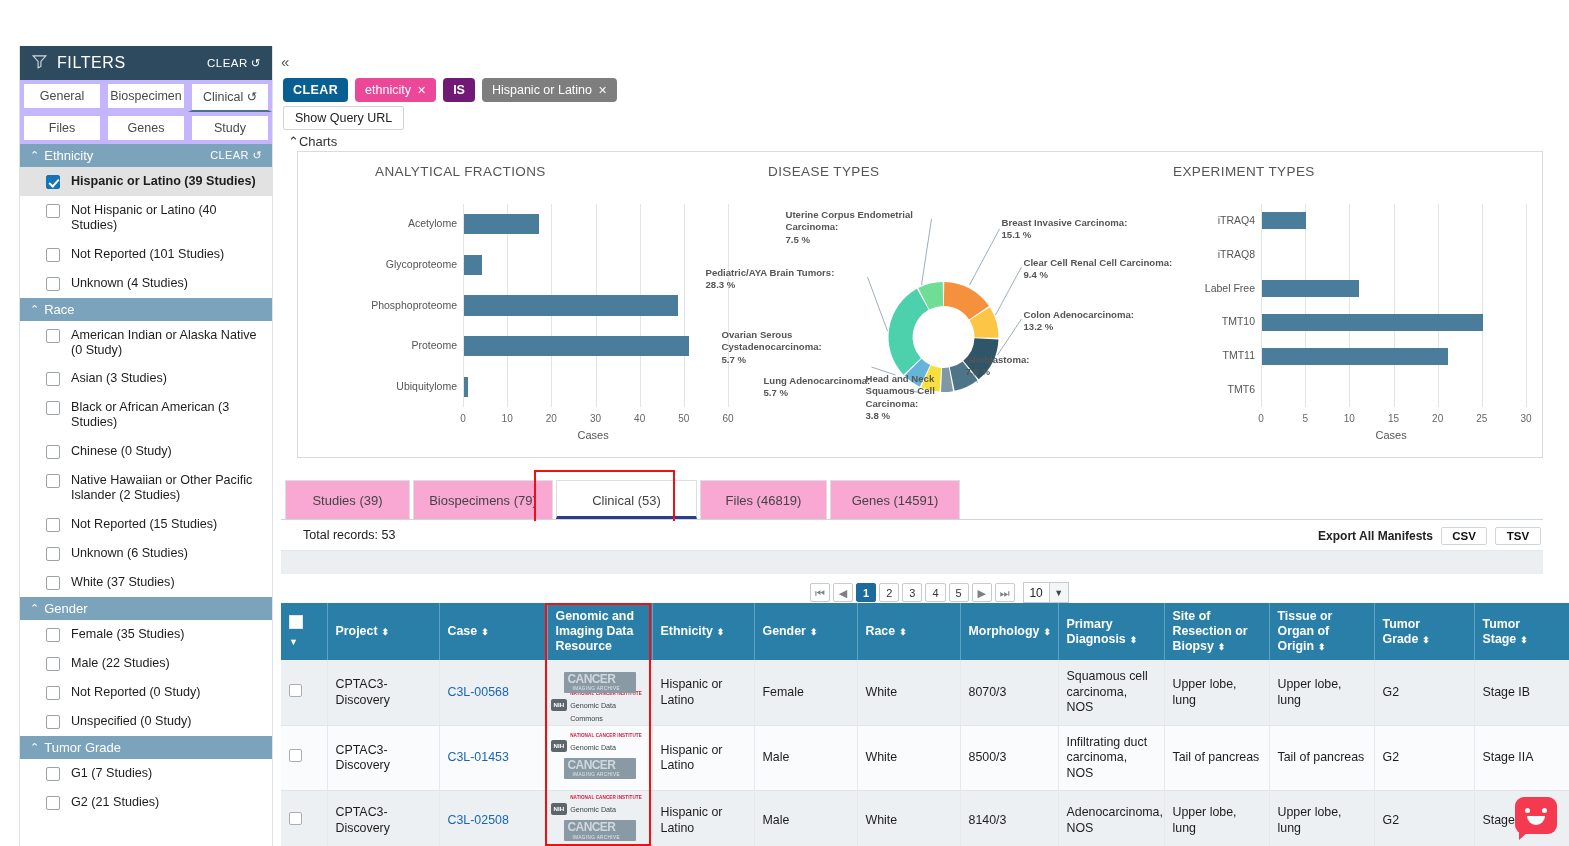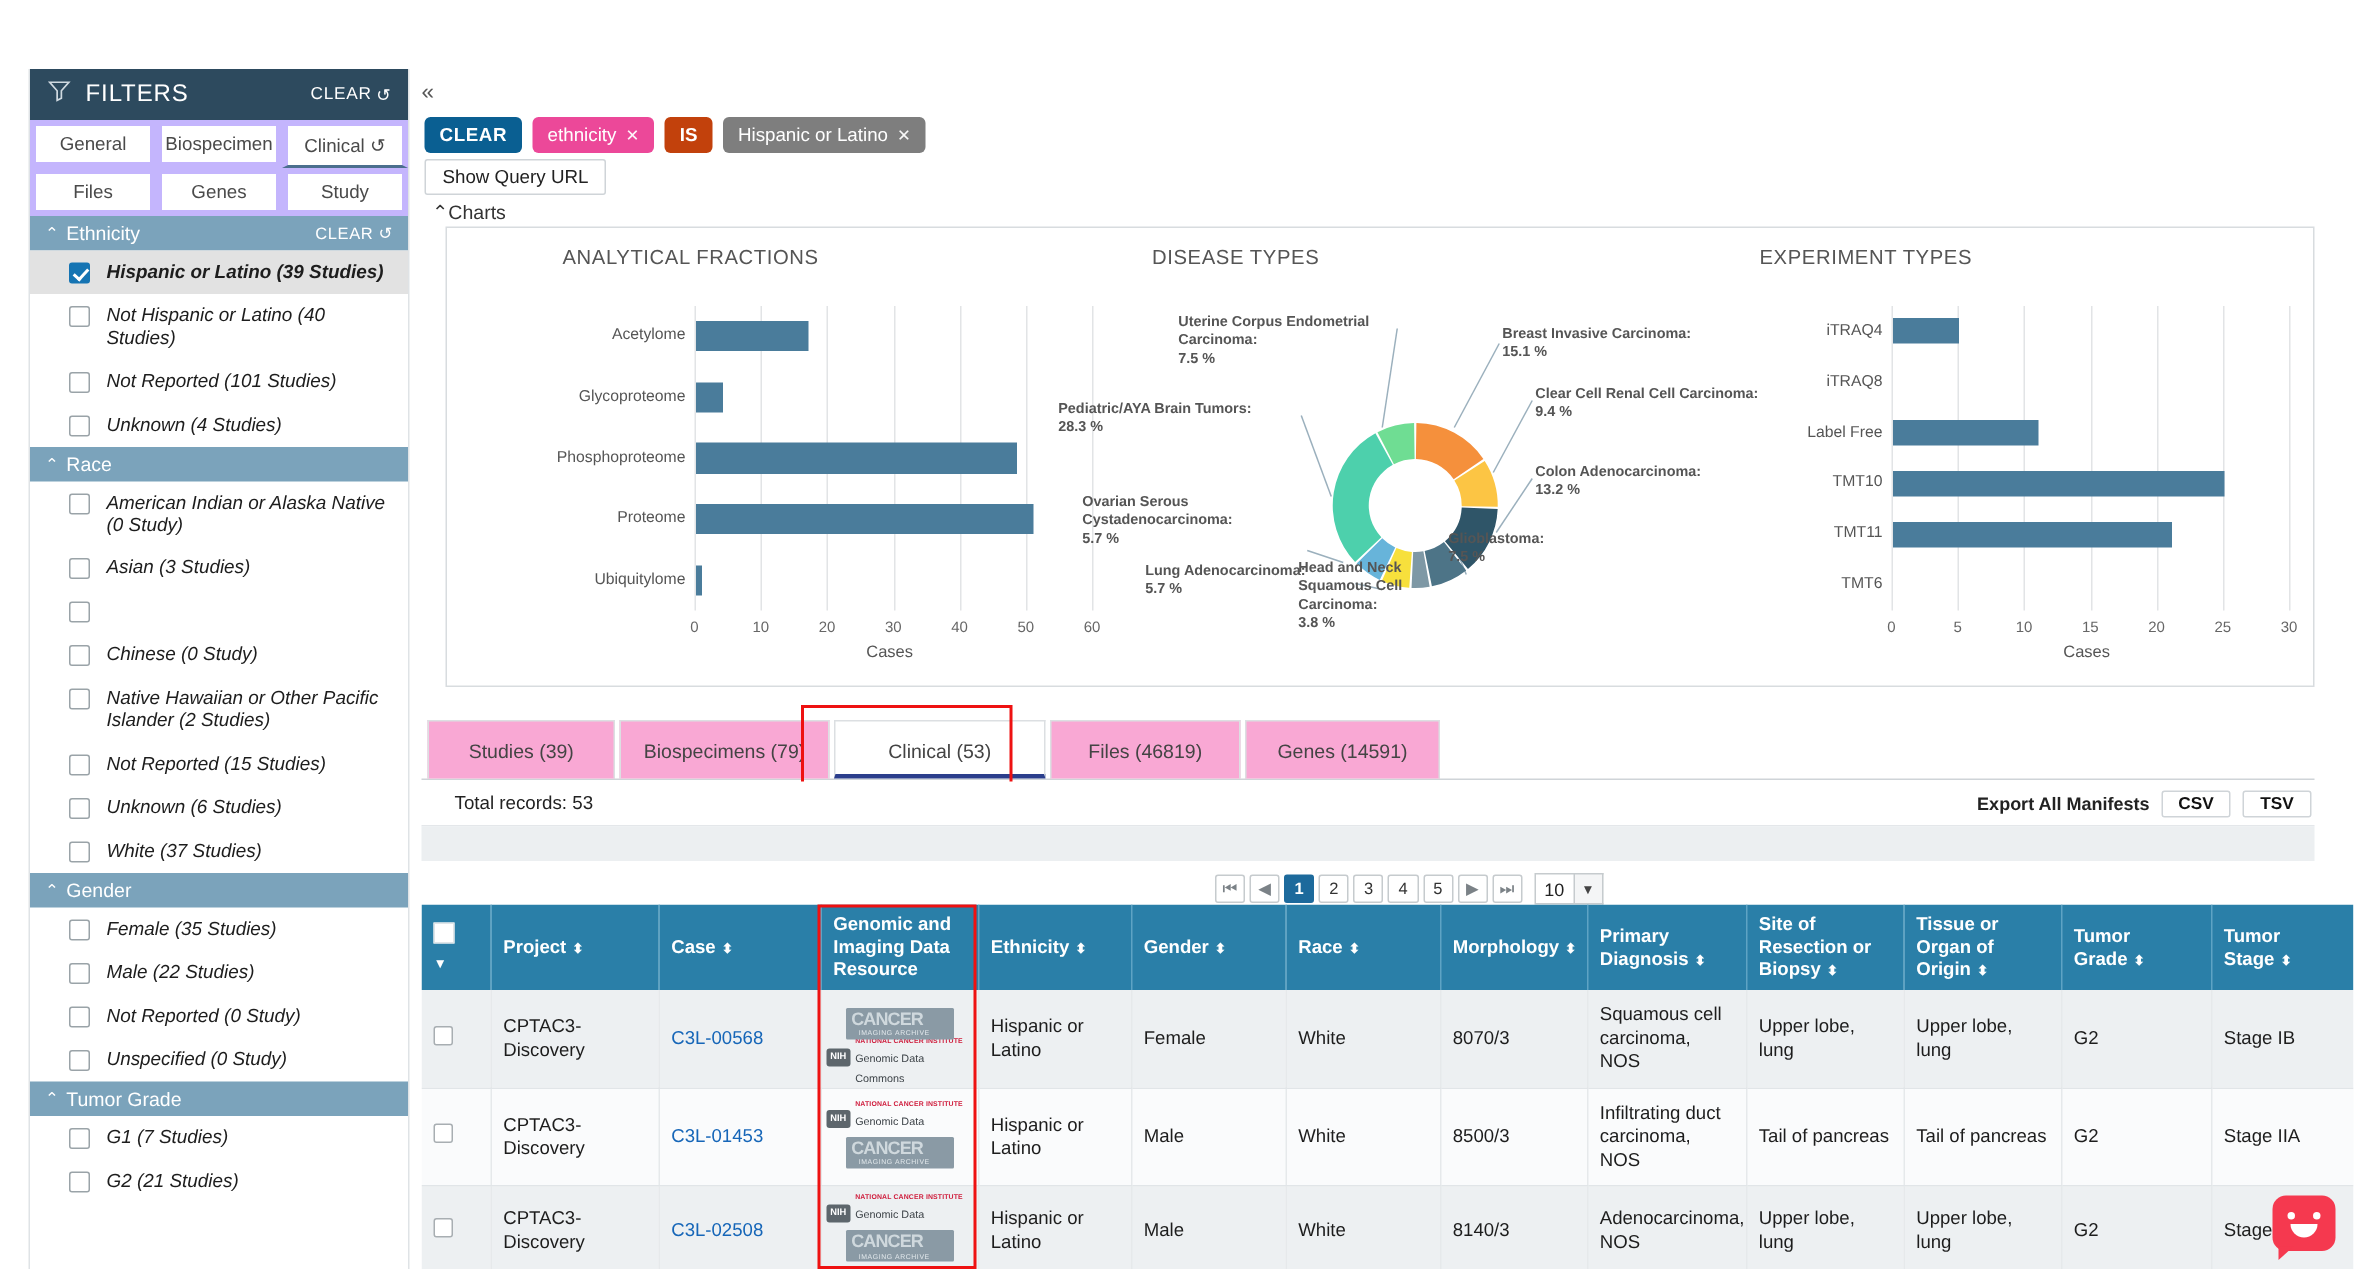--- a/index.html
+++ b/index.html
@@ -51,40 +51,39 @@
     background:#7ba3bb; color:#fff; font-size:13px;
     padding:4px 10px; display:flex; align-items:center; justify-content:space-between;
   }
   .sec-head .lbl { display:flex; gap:5px; align-items:center;}
   .sec-head .clear { font-size:11px; letter-spacing:.4px; }
   .caret { font-size:11px; }
   .opt {
     display:flex; align-items:flex-start; gap:11px;
     padding:7px 10px 7px 26px; font-size:12.6px; color:#1d1d1d; cursor:pointer;
     line-height:1.18;
-    font-style:italic;
   }
   .opt.checked { background:#e2e2e2; font-weight:bold; }
   .cb {
     width:14px; height:14px; min-width:14px; margin-top:1px;
     border:1px solid #9aa3a8; background:#fff; border-radius:2px;
   }
   .cb.on { background:#1574b3; border-color:#1574b3; position:relative; }
   .cb.on:after {
     content:""; position:absolute; left:4px; top:1px; width:4px; height:8px;
     border:solid #fff; border-width:0 2px 2px 0; transform:rotate(42deg);
   }
 
   
   .collapse-arrows { position:absolute; left:281px; top:53px; color:#555; font-size:15px; cursor:pointer;}
   .qbar { position:absolute; left:283px; top:78px; display:flex; align-items:center; gap:7px; }
   .pill { font-size:12.5px; border-radius:4px; padding:5px 10px; color:#fff; white-space:nowrap;}
   .pill.clear { background:#0a5f92; font-weight:bold; letter-spacing:.4px;}
   .pill.key { background:#ec4899; }
-  .pill.is { background:#c2410c; font-weight:bold; }
+  .pill.is { background:#701a75; font-weight:bold; }
   .pill.val { background:#7e7e7e; }
   .pill .x { margin-left:6px; font-size:11px; opacity:.95; }
   .queryurl {
     position:absolute; left:283px; top:106px;
     background:#fff; border:1px solid #cfd4d8; border-radius:2px;
     font-size:12.5px; padding:4px 11px; color:#222; cursor:pointer;
   }
   .charts-toggle { position:absolute; left:288px; top:134px; font-size:13px; color:#333; cursor:pointer;}
 
   
@@ -262,20 +261,21 @@
           <div class="opt">
        <span class="cb"></span>
        <span>American Indian or Alaska Native (0 Study)</span>
      </div>
           <div class="opt">
        <span class="cb"></span>
        <span>Asian (3 Studies)</span>
      </div>
           <div class="opt">
        <span class="cb"></span>
+       <span>Black or African American (3 Studies)</span>
      </div>
           <div class="opt">
        <span class="cb"></span>
        <span>Chinese (0 Study)</span>
      </div>
           <div class="opt">
        <span class="cb"></span>
        <span>Native Hawaiian or Other Pacific Islander (2 Studies)</span>
      </div>
           <div class="opt">

